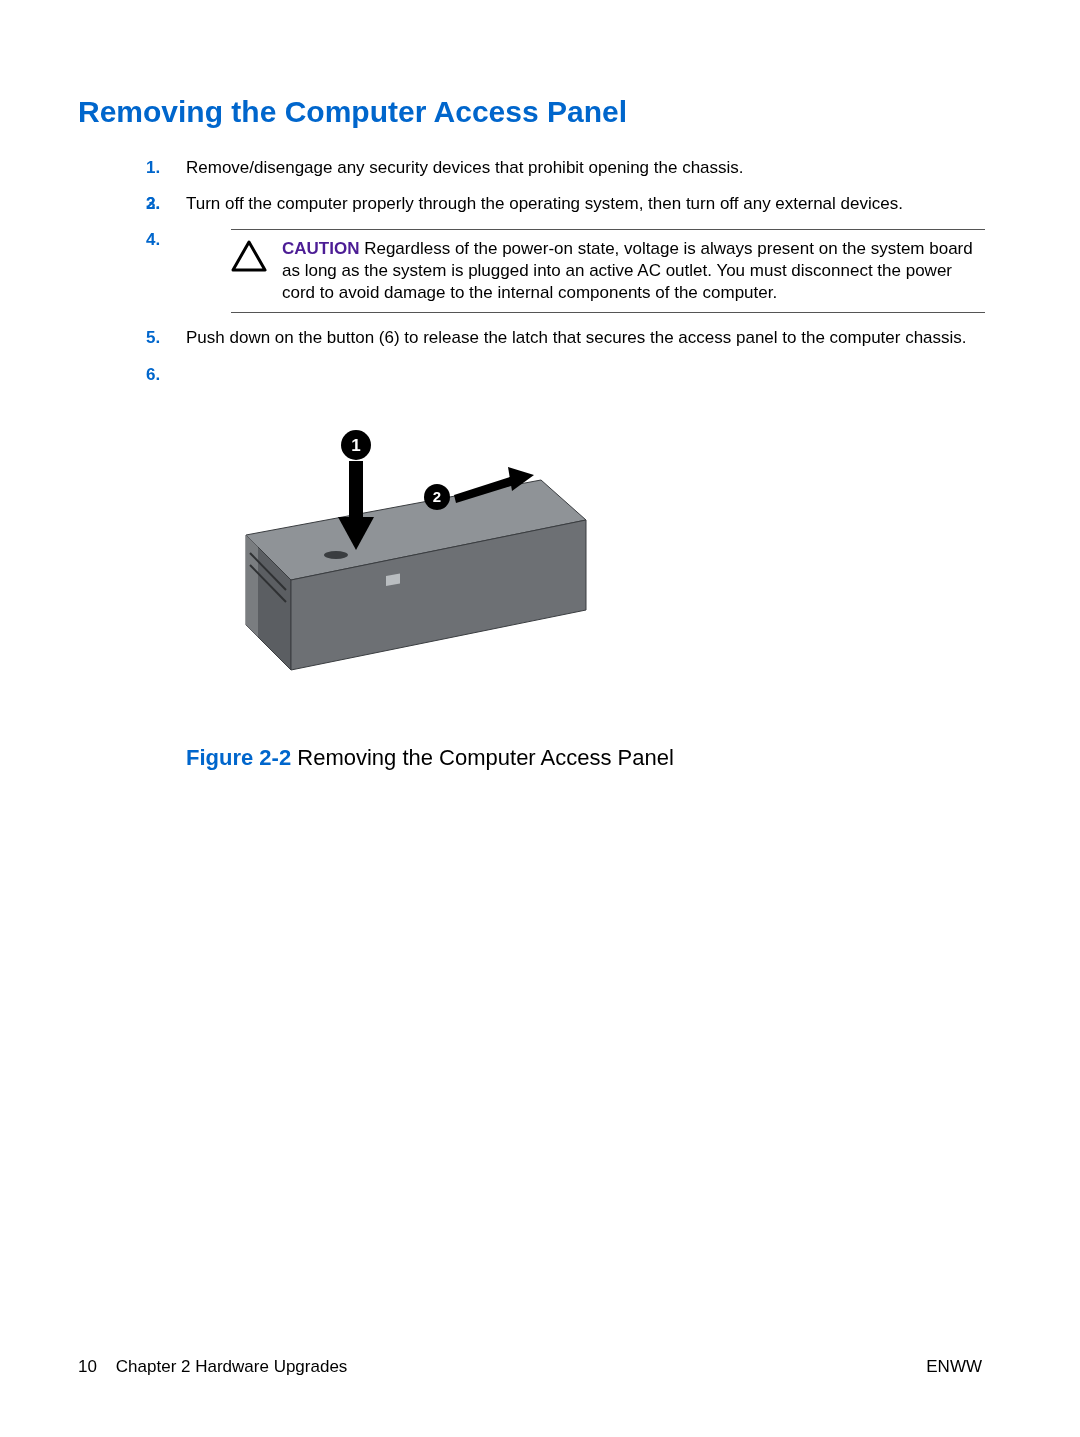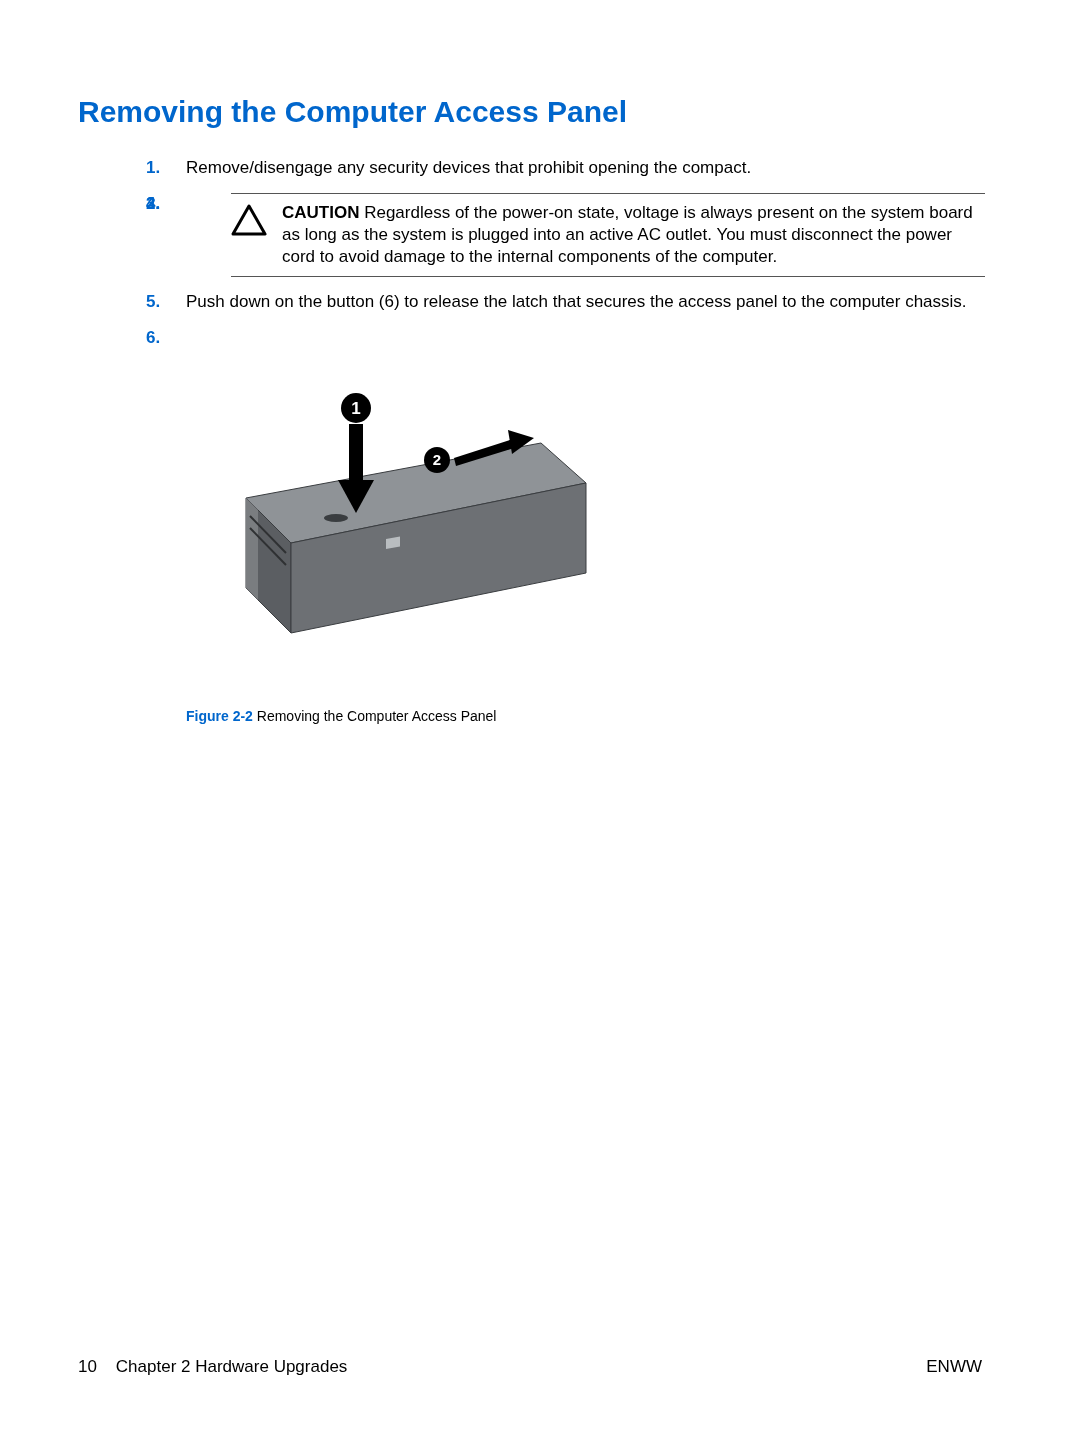--- a/index.html
+++ b/index.html
@@ -52,30 +52,30 @@
   }
   .caution-icon {
     flex: 0 0 36px;
     padding-top: 2px;
   }
   .caution-text {
     font-size: 17px;
     line-height: 1.3;
   }
   .caution-label {
-    color: #000000;
+    color: #4c1d95;
     font-weight: bold;
   }
   .figure-wrap {
     margin-top: 55px;
     margin-left: 108px;
   }
   .figure-caption {
     margin-top: 36px;
-    font-size: 14px;
+    font-size: 22px;
   }
   .figure-caption .figlabel {
     color: #0066cc;
     font-weight: bold;
   }
   .footer {
     position: absolute;
     left: 0;
     right: 0;
     bottom: 60px;
@@ -88,27 +88,28 @@
 </head>
 <body>
 
 <div class="page">
 
   <h1 class="title">Removing the Computer Access Panel</h1>
 
   <ol class="steps">
     <li>
       <span class="num">1.</span>
-      <span>Remove/disengage any security devices that prohibit opening the compact.</span>
+      <span>Remove/disengage any security devices that prohibit opening the chassis.</span>
     </li>
     <li>
       <span class="num">2.</span>
     </li>
     <li>
       <span class="num">3.</span>
+      <span>Turn off the computer properly through the operating system, then turn off any external devices.</span>
     </li>
     <li>
       <span class="num">4.</span>
 
       <div class="caution-box">
         <div class="caution-icon">
           <svg width="36" height="32" viewBox="0 0 36 32">
             <polygon points="18,2 34,30 2,30" fill="none" stroke="#000" stroke-width="3" stroke-linejoin="round"></polygon>
           </svg>
         </div>

